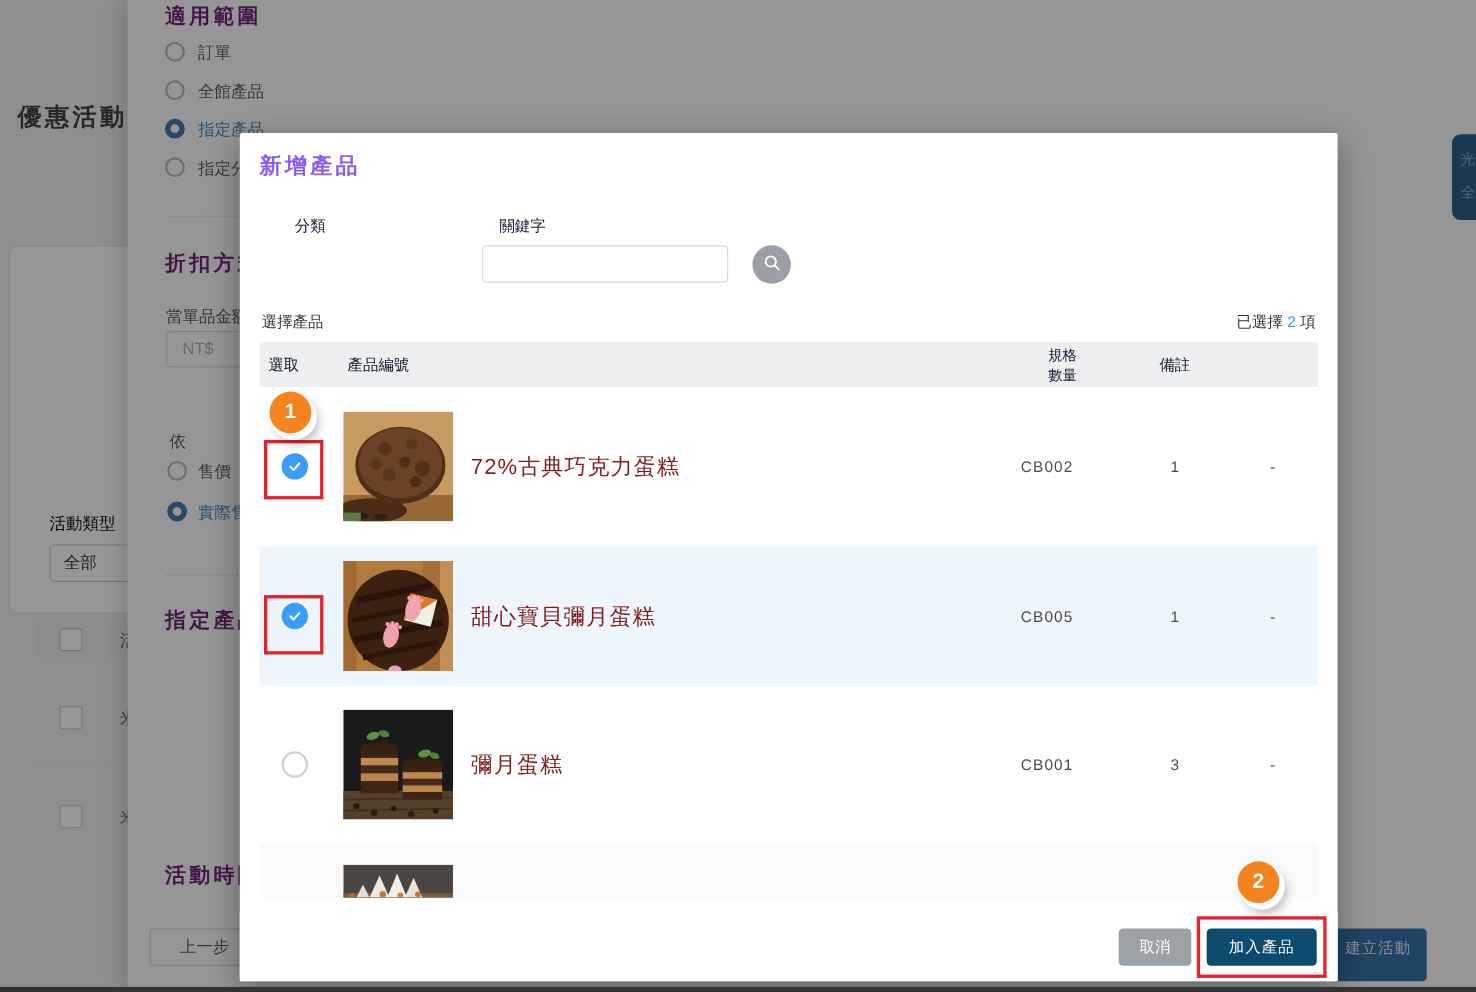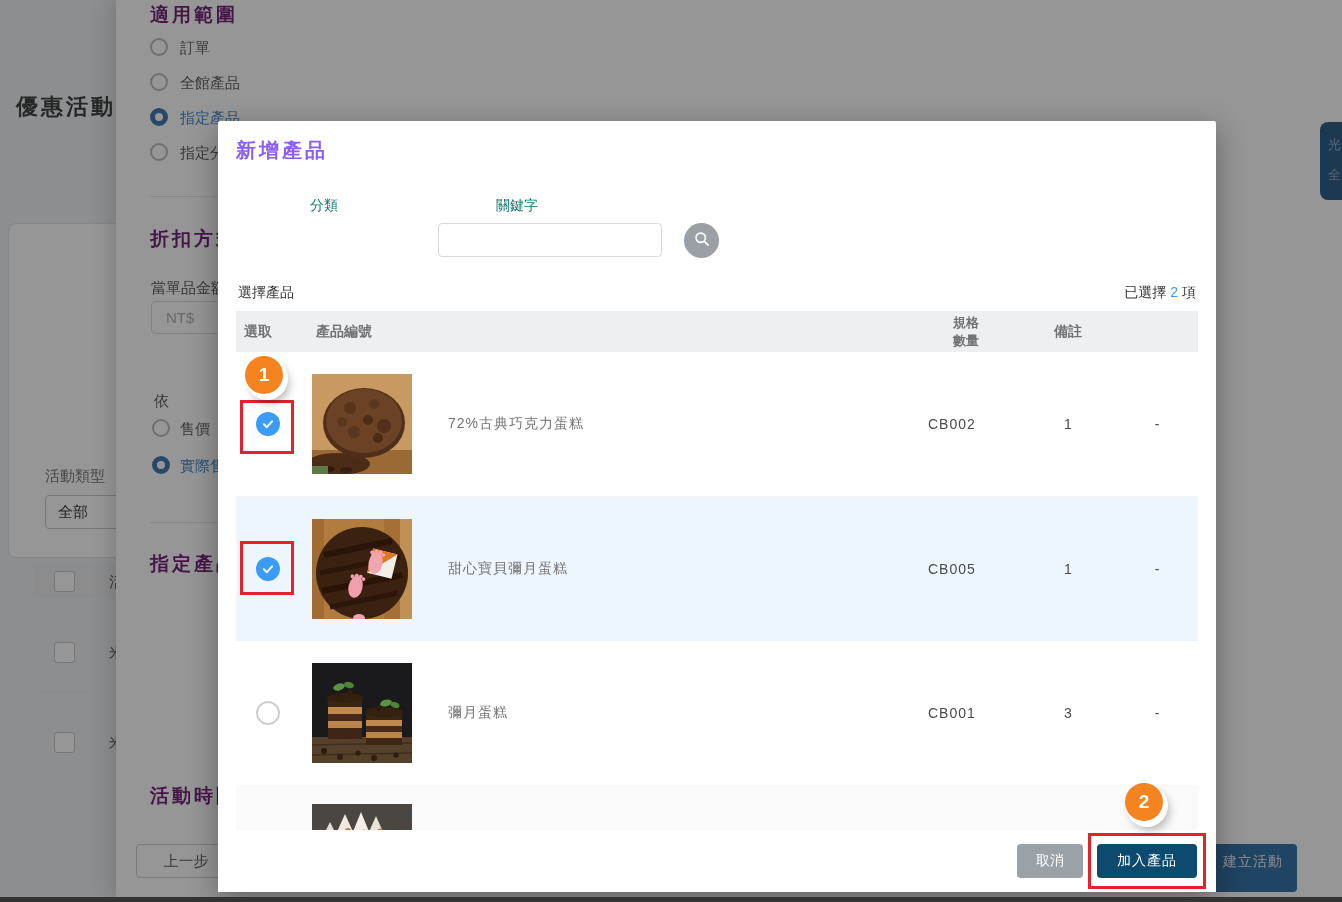--- a/index.html
+++ b/index.html
@@ -3,21 +3,21 @@
 <meta charset="utf-8">
 <style>
   * { margin:0; padding:0; box-sizing:border-box; font-family:"Liberation Sans","DejaVu Sans",sans-serif; }
   html,body { background:#dfe2e6; }
   .stage { position:relative; width:1342px; height:902px; overflow:hidden; background:#eef0f2; }
   .abs { position:absolute; }
 
   
   .page-title { left:16px; top:92px; font-size:22px; font-weight:bold; color:#3a3a3a; letter-spacing:3px; white-space:nowrap; z-index:0; }
   .filter-card { left:8px; top:223px; width:352px; height:335px; background:#fff; border:1px solid #e3e3e3; border-radius:8px; z-index:0; }
-  .fc-type-label { left:36px; top:243px; font-size:15px; color:#737373; }
+  .fc-type-label { left:36px; top:243px; font-size:15px; color:#000000; }
   .fc-select { left:36px; top:271px; width:150px; height:34px; border:1px solid #c9c9c9; border-radius:4px; background:#fff; font-size:15px; color:#333; line-height:32px; padding-left:12px; }
   .fc-headrow { left:24px; top:340px; width:326px; height:34px; background:#ededed; }
   .fc-cb { width:21px; height:21px; background:#fff; border:1px solid #c6c6c6; border-radius:3px; }
   .fc-cb.h { left:45px; top:347px; }
   .fc-cb.r1 { left:45px; top:418px; }
   .fc-cb.r2 { left:45px; top:508px; }
   .fc-rowtext { font-size:15px; color:#555; }
   .fc-t-h { left:100px; top:349px; }
   .fc-t-1 { left:100px; top:420px; }
   .fc-t-2 { left:100px; top:510px; }
@@ -44,49 +44,49 @@
   .side-tab span { position:absolute; left:8px; color:#d7e6f2; opacity:.55; font-size:13px; }
   .side-tab .c1 { top:14px; } .side-tab .c2 { top:44px; }
 
   
   .overlay { left:0; top:0; width:1342px; height:897px; background:rgba(15,15,15,0.44); z-index:3; }
   .bottom-strip { left:0; top:897px; width:1342px; height:5px; background:#333333; z-index:8; }
 
   
   .modal { left:218px; top:121px; width:998px; height:771px; background:#fff; border-radius:2px; box-shadow:0 8px 30px rgba(0,0,0,.35); z-index:4; }
   .m-title { left:18px; top:16px; font-size:20px; font-weight:bold; color:#8b5cf6; letter-spacing:3px; }
-  .m-lbl { font-size:14px; color:#0f766e;margin-left:42px; }
+  .m-lbl { font-size:14px; color:#0f172a; }
   .m-cat-lbl { left:50px; top:76px; }
   .m-key-lbl { left:236px; top:76px; }
   .m-cat { left:50px; top:102px; width:148px; height:34px; border:1px solid #d9d9d9; border-radius:4px; background:#fff; }
   .m-cat-val { position:absolute; left:10px; top:0; width:116px; line-height:32px; font-size:13px; color:#333; white-space:nowrap; overflow:hidden; }
   .m-cat-chev { position:absolute; right:8px; top:11px; }
   .m-key { left:220px; top:102px; width:224px; height:34px; border:1px solid #d9d9d9; border-radius:4px; background:#fff; font-size:14px; color:#333; padding:0 10px; outline:none; }
   .m-search { left:466px; top:102px; width:35px; height:35px; border-radius:50%; background:#9aa0a6; border:none; display:flex; align-items:center; justify-content:center; cursor:pointer; }
   .m-sel-lbl { left:20px; top:163px; font-size:14px; color:#333; }
   .m-count { right:20px; top:163px; font-size:14px; color:#333; white-space:nowrap; }
   .m-count b { color:#3598fe; font-weight:normal; padding:0 4px; }
 
   .tbl { left:18px; top:190px; width:962px; }
   .trow, .thead { display:grid; grid-template-columns:64px 612px 108px 96px 82px; align-items:center; }
-  .thead { height:41px; background:#edeff1; font-size:14px; color:#737373;font-weight:bold; }
+  .thead { height:41px; background:#edeff1; font-size:14px; color:#0f172a; }
   .thead .c1 { padding-left:8px; }
   .thead .c2 { padding-left:8px; }
   .thead .c3 { padding-left:16px; }
   .thead .c4 { text-align:center; font-size:13px; line-height:1.35; }
   .thead .c5 { text-align:center; }
   .trow { background:#fff; font-size:14px; color:#4a4a4a; }
   .trow.r1 { height:145px; border-bottom:1px solid #f4f4f4; }
-  .trow.r2 { height:144px; background:#eef6fd; }
+  .trow.r2 { height:126px; background:#eef6fd; }
   .trow.r3 { height:144px; }
   .row4 { height:49px; background:#fafafa; position:relative; overflow:hidden; }
   .cellname { display:flex; align-items:center; padding-left:12px; }
   .pimg { width:100px; height:100px; flex:0 0 100px; overflow:hidden; }
   .pimg svg { display:block; }
-  .pname { margin-left:36px; font-size:14px; color:#737373; letter-spacing:1px; }
+  .pname { margin-left:16px; font-size:20px; color:#7f1d1d; letter-spacing:1px; }
   .ccode { padding-left:16px; letter-spacing:1px; }
   .cqty, .cnote { text-align:center; }
   .selwrap { display:flex; justify-content:center; }
   .cbx { width:24px; height:24px; border-radius:50%; display:flex; align-items:center; justify-content:center; }
   .cbx.on { background:#3b9cf8; }
   .cbx.off { background:#fff; border:2px solid #cfcfcf; }
 
   .m-footer { left:0; top:709px; width:998px; height:62px; background:#fff; }
   .btn-cancel { left:799px; top:723px; width:66px; height:34px; background:#9aa1a7; border:none; border-radius:4px; color:#fff; font-size:14px; cursor:pointer; }
   .btn-add { left:879px; top:723px; width:100px; height:34px; background:#0c4a6e; border:none; border-radius:4px; color:#fff; font-size:14px; letter-spacing:1px; cursor:pointer; }

